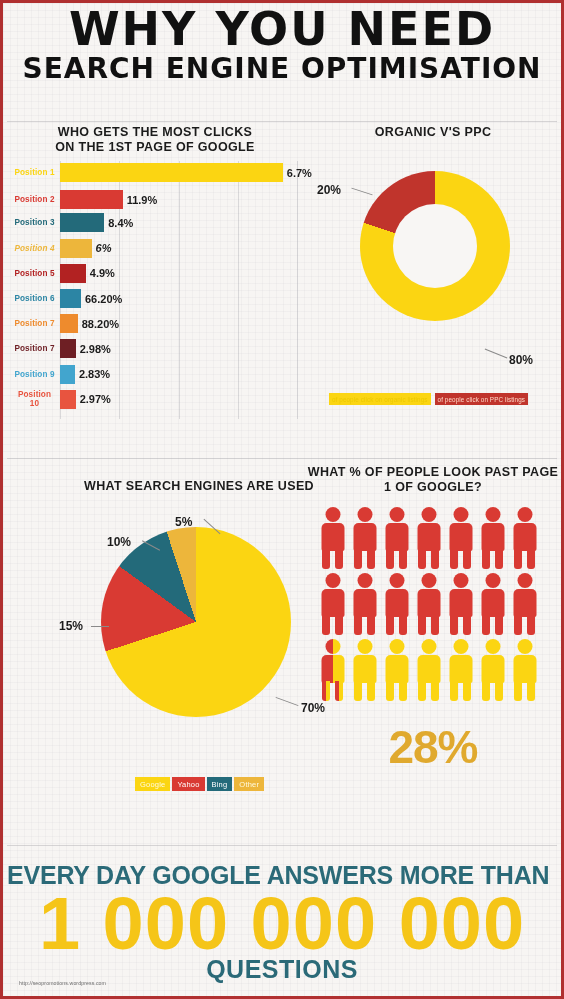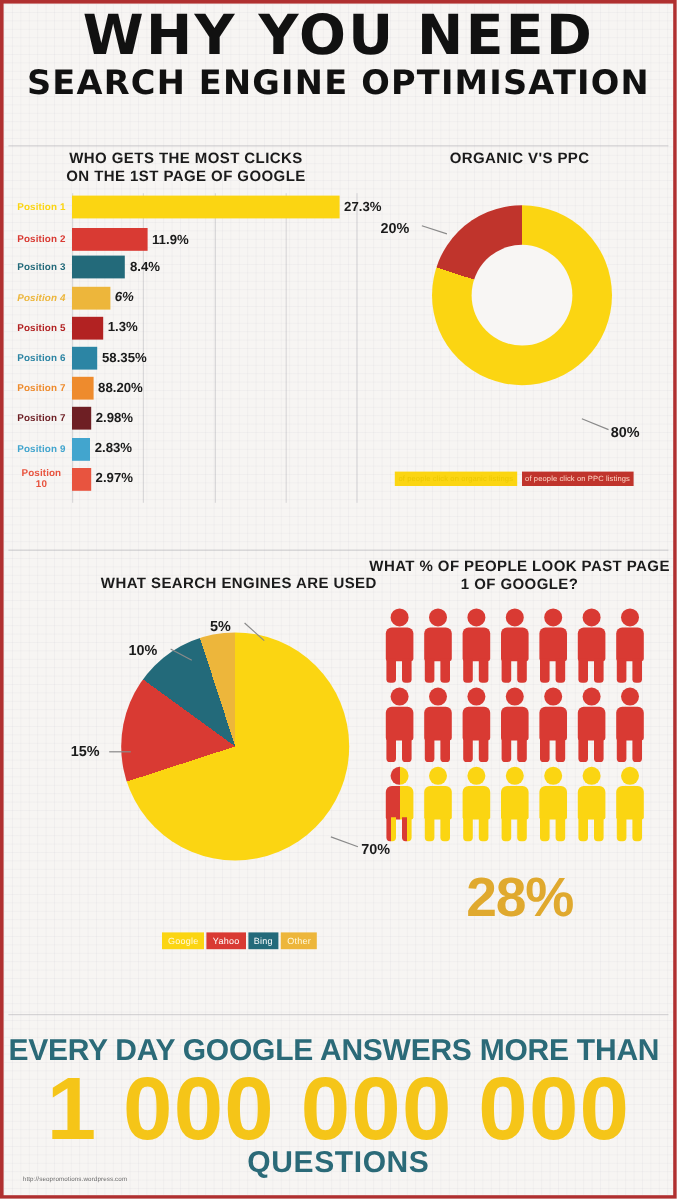--- a/index.html
+++ b/index.html
@@ -131,21 +131,21 @@
     <div id="barchart">
         <div class="gridline" style="left: 47px;"></div>
         <div class="gridline" style="left: 106.25px;"></div>
         <div class="gridline" style="left: 165.5px;"></div>
         <div class="gridline" style="left: 224.75px;"></div>
         <div class="gridline" style="left: 284px;"></div>
         <div class="brow" style="top: 0px; width: 286px;">
           <div class="blabel" style="color: rgb(251, 213, 18);">Position 1</div>
           <div class="bwrap">
             <div class="bar" style="width: 222.78px; background: rgb(251, 213, 18);"></div>
-            <div class="bval" style="left: 222.78px;">27.3%</div>
+            <div class="bval" style="left: 222.78px;">6.7%</div>
           </div>
         </div>
         <div class="brow" style="top: 27px; width: 286px;">
           <div class="blabel" style="color: rgb(217, 58, 51);">Position 2</div>
           <div class="bwrap">
             <div class="bar" style="width: 62.6733px; background: rgb(217, 58, 51);"></div>
             <div class="bval" style="left: 62.6733px;">11.9%</div>
           </div>
         </div>
         <div class="brow" style="top: 50.4px; width: 286px;">
@@ -159,28 +159,28 @@
           <div class="blabel" style="color: rgb(237, 182, 59);">Position 4</div>
           <div class="bwrap">
             <div class="bar" style="width: 31.6px; background: rgb(237, 182, 59);"></div>
             <div class="bval" style="left: 31.6px;">6%</div>
           </div>
         </div>
         <div class="brow" style="top: 100.8px; width: 286px;">
           <div class="blabel" style="color: rgb(178, 34, 34);">Position 5</div>
           <div class="bwrap">
             <div class="bar" style="width: 25.8067px; background: rgb(178, 34, 34);"></div>
-            <div class="bval" style="left: 25.8067px;">1.3%</div>
+            <div class="bval" style="left: 25.8067px;">4.9%</div>
           </div>
         </div>
         <div class="brow" style="top: 126px; width: 286px;">
           <div class="blabel" style="color: rgb(44, 133, 164);">Position 6</div>
           <div class="bwrap">
             <div class="bar" style="width: 21.014px; background: rgb(44, 133, 164);"></div>
-            <div class="bval" style="left: 21.014px;">58.35%</div>
+            <div class="bval" style="left: 21.014px;">66.20%</div>
           </div>
         </div>
         <div class="brow" style="top: 151.2px; width: 286px;">
           <div class="blabel" style="color: rgb(238, 139, 45);">Position 7</div>
           <div class="bwrap">
             <div class="bar" style="width: 17.7487px; background: rgb(238, 139, 45);"></div>
             <div class="bval" style="left: 17.7487px;">88.20%</div>
           </div>
         </div>
         <div class="brow" style="top: 176.4px; width: 286px;">

